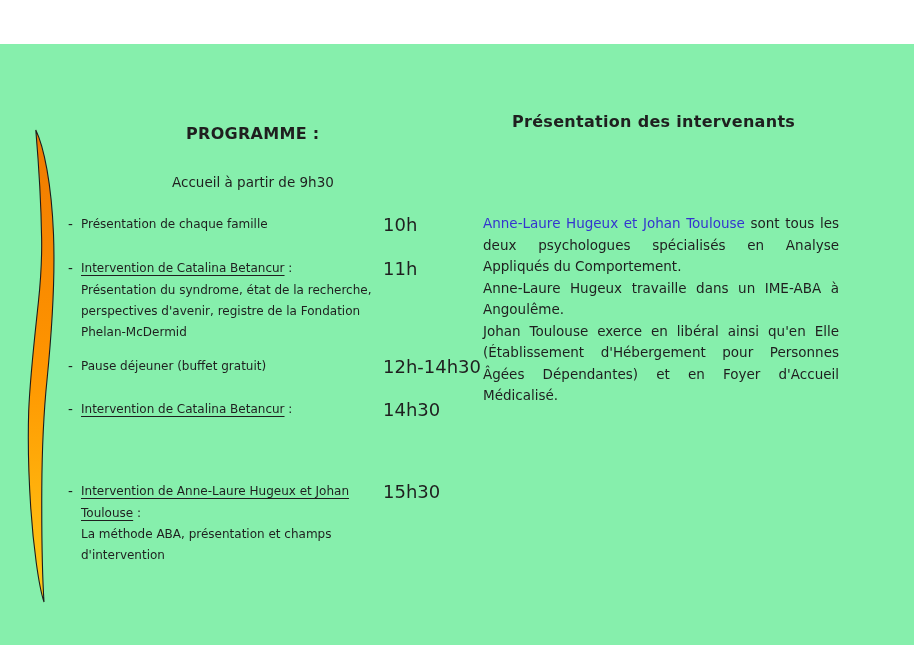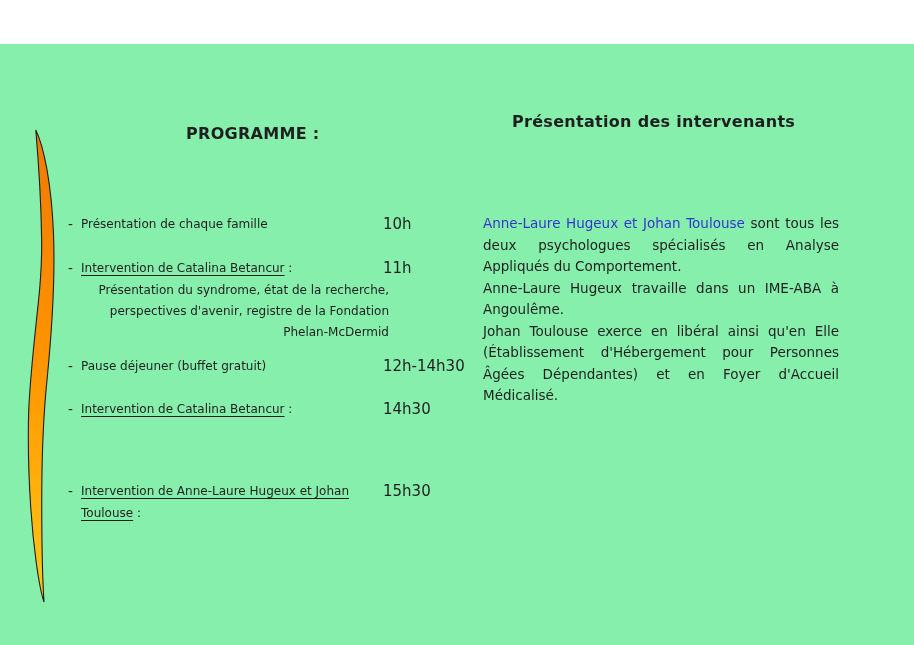--- a/index.html
+++ b/index.html
@@ -17,22 +17,22 @@
   .ornament{position:absolute;left:0;top:0;}
   .hdr{position:absolute;font-weight:bold;font-size:16px;letter-spacing:.3px;white-space:nowrap;}
   .hdr-left{left:186px;top:80px;}
   .hdr-right{left:512px;top:68px;}
   .accueil{position:absolute;left:172px;top:130px;font-size:13.5px;white-space:nowrap;}
   .left-col{position:absolute;left:68px;top:170px;width:400px;}
   .item{position:absolute;left:0;width:398px;}
   .dash{position:absolute;left:0;top:0;font-size:13.5px;line-height:21.5px;}
   .title{margin-left:13px;width:302px;font-size:12px;line-height:21.5px;}
   .u{text-decoration:underline;text-underline-offset:3px;text-decoration-thickness:1px;}
-  .desc{margin-left:13px;width:308px;font-size:12px;line-height:21px;text-align:right;}
-  .time{position:absolute;left:315px;top:0;font-size:15px;line-height:21.5px;white-space:nowrap;}
+  .desc{margin-left:13px;width:308px;font-size:12px;line-height:21px;}
+  .time{position:absolute;left:315px;top:0;font-size:18px;line-height:21.5px;white-space:nowrap;}
   .right-col{position:absolute;left:483px;top:169px;width:356px;font-size:13.5px;line-height:21.5px;}
   .bio{text-align:justify;}
   .bio + .bio{margin-top:33px;}
   .jline{text-align:justify;}
   .name{color:var(--name-blue);}
 </style>
 </head>
 <body>
 
 <div class="page">
@@ -53,20 +53,21 @@
          C 38.6 542, 33.2 501, 30.7 463
          C 28.4 428, 27.7 399, 28.7 367
          C 30.2 331, 34.6 294, 38.4 258
          C 41.3 231, 41.9 211, 41.6 194
          C 41.1 158, 38.6 119, 35.8 86 Z" fill="url(#ornGrad)" stroke="#1c1c1c" stroke-width="1.1"></path>
   </svg>
 
   <div class="hdr hdr-left">PROGRAMME :</div>
   <div class="hdr hdr-right">Présentation des intervenants</div>
 
+  <div class="accueil">Accueil à partir de 9h30</div>
 
   <div class="left-col">
 
     <div class="item" style="top:0px">
       <span class="dash">-</span>
       <span class="time">10h</span>
       <div class="title"><span>Présentation de chaque famille</span><span></span></div>
     </div>
 
     <div class="item" style="top:44px">
@@ -85,20 +86,21 @@
     <div class="item" style="top:185px">
       <span class="dash">-</span>
       <span class="time">14h30</span>
       <div class="title"><span class="u">Intervention de Catalina Betancur</span><span> :</span></div>
     </div>
 
     <div class="item" style="top:267px">
       <span class="dash">-</span>
       <span class="time">15h30</span>
       <div class="title"><span class="u">Intervention de Anne-Laure Hugeux et Johan Toulouse</span><span> :</span></div>
+      <div class="desc">La méthode ABA, présentation et champs d'intervention</div>
     </div>
 
   </div>
 
   <div class="right-col">
 
 
     <div class="bio">
       <div class="jline"><span class="name">Anne-Laure Hugeux et Johan Toulouse</span><span> sont tous les deux psychologues spécialisés en Analyse Appliqués du Comportement.</span></div>
       <div class="jline">Anne-Laure Hugeux travaille dans un IME-ABA à Angoulême.</div>

